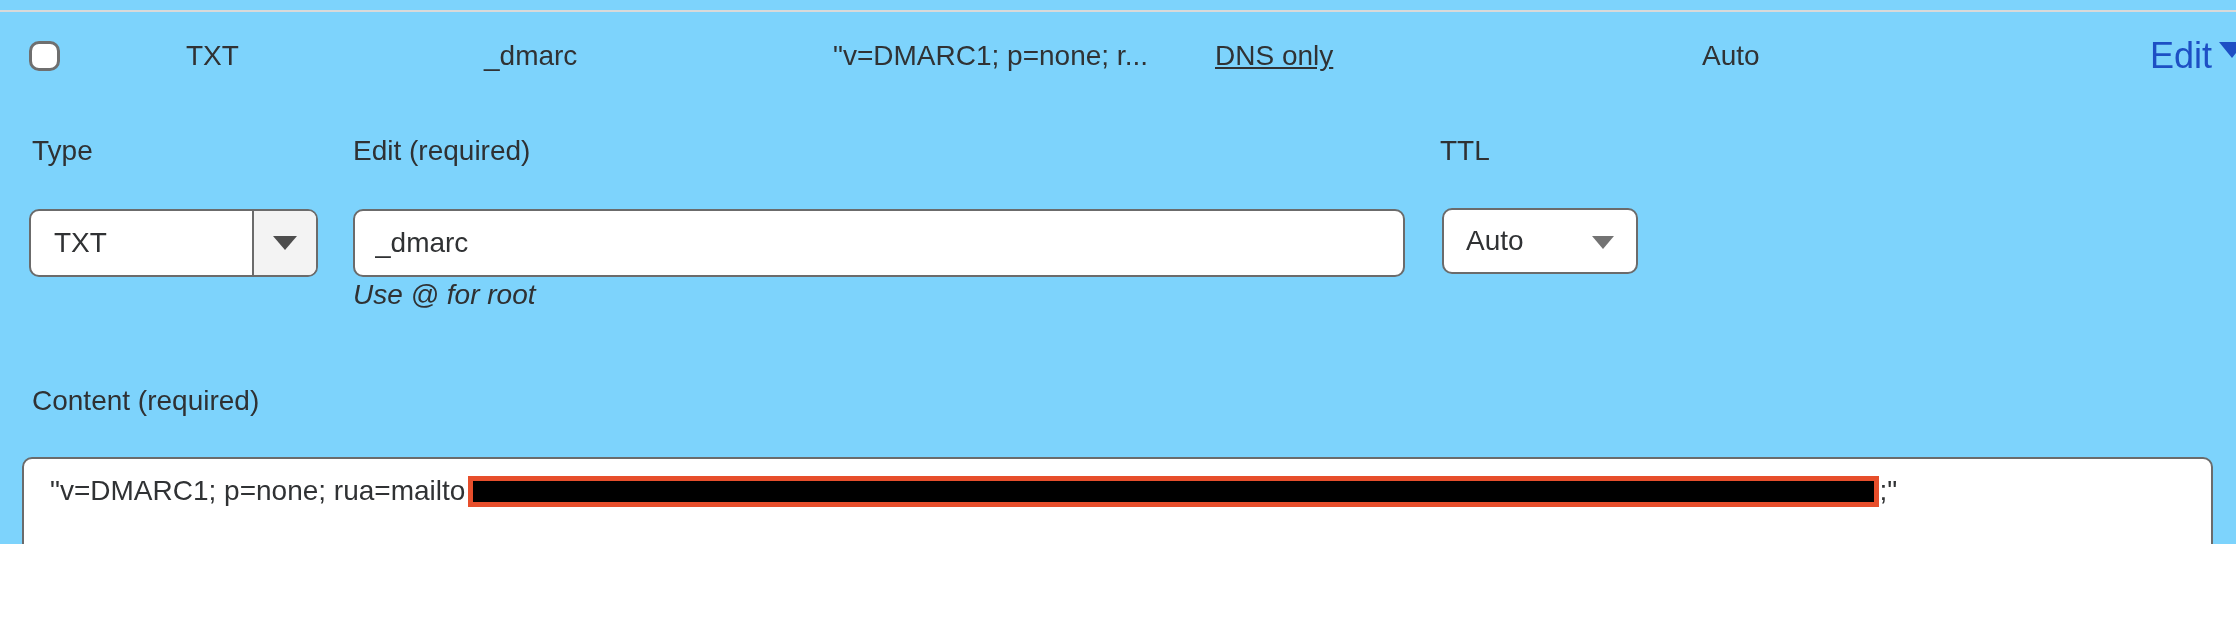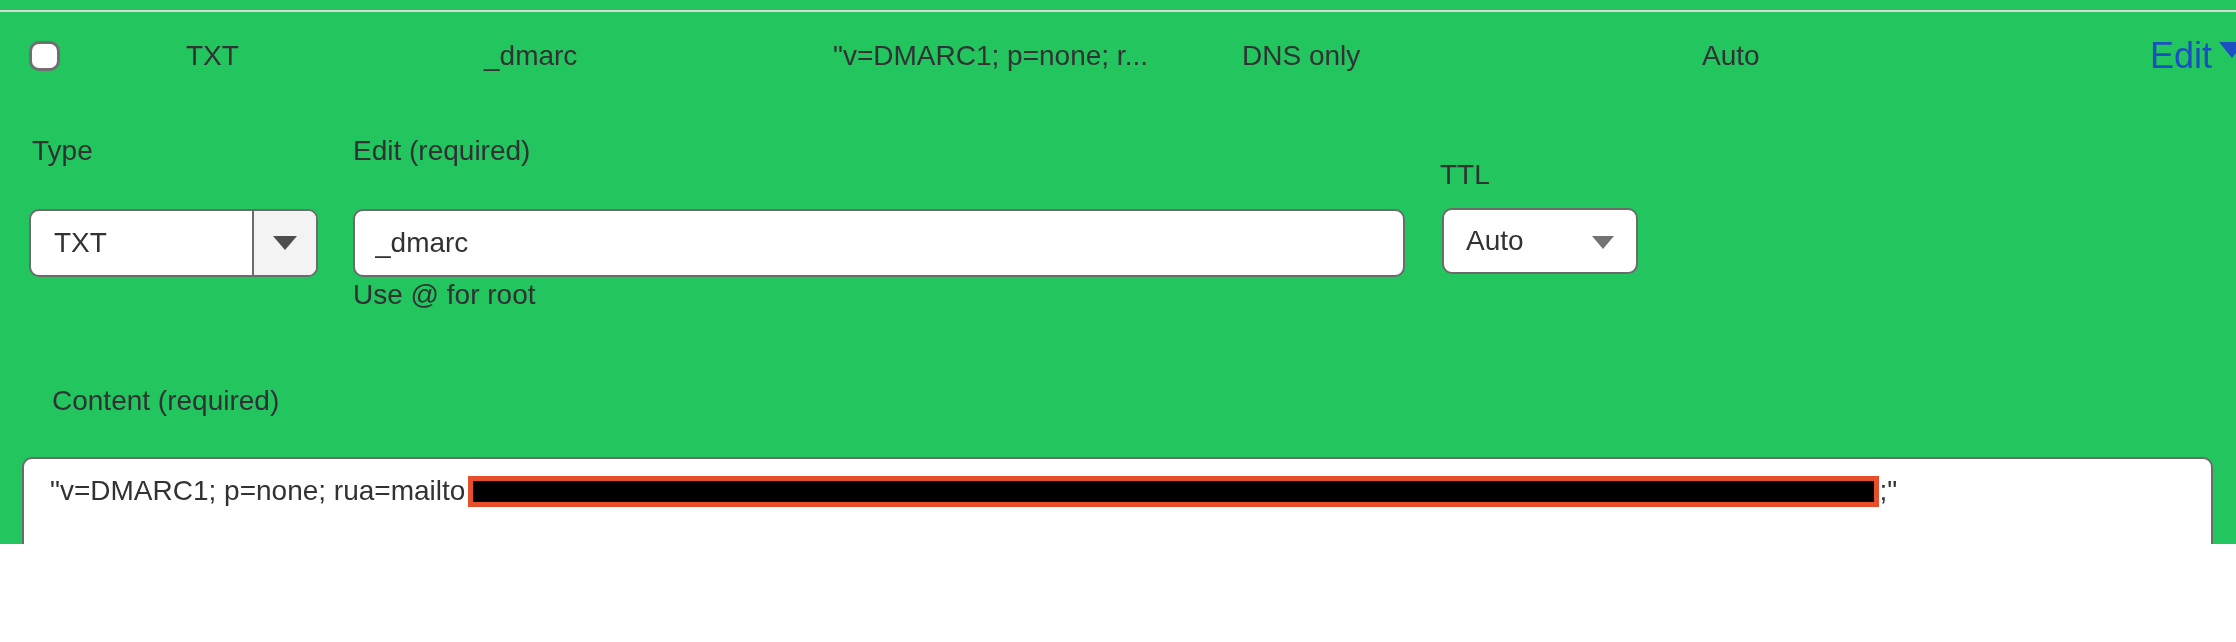--- a/index.html
+++ b/index.html
@@ -1,21 +1,21 @@
 <!DOCTYPE html>
 <html><head>
 <meta charset="utf-8">
 <style>
   * { box-sizing: border-box; margin: 0; padding: 0; }
   html, body { background: #ffffff; }
   .screen {
     position: relative;
     width: 2236px;
     height: 544px;
-    background: #22c55e;
+    background: #7dd3fc;
     font-family: "Liberation Sans", "DejaVu Sans", sans-serif;
     color: #303234;
     overflow: hidden;
   }
   .hline { position: absolute; height: 2px; }
   .top-line { top: 10px; left: 0; width: 2236px; background: #d9d9d9; }
   .bottom-line { top: 631px; left: 20px; width: 2216px; background: #c9c9c9; }
 
   
   .row-text {
@@ -31,21 +31,21 @@
     left: 29px; top: 41px;
     width: 31px; height: 30px;
     border: 3px solid #6f6f6f;
     border-radius: 10px;
     background: #ffffff;
     cursor: pointer;
   }
   .col-type   { left: 186px; }
   .col-name   { left: 484px; }
   .col-content{ left: 833px; }
-  .col-proxy  { left: 1242px; }
+  .col-proxy  { left: 1215px; text-decoration: underline; }
   .col-ttl    { left: 1702px; }
   .edit-link {
     position: absolute;
     left: 2150px; top: 38px;
     display: flex; align-items: flex-start; gap: 7px;
     font-size: 36px; line-height: 36px;
     color: #1d4fc4;
     cursor: pointer;
     text-decoration: none;
   }
@@ -62,22 +62,22 @@
     position: absolute;
     top: 134px;
     font-size: 28px;
     line-height: 34px;
     color: #2f3133;
     white-space: nowrap;
     text-align: right;
   }
   .label-type { left: 32px; }
   .label-name { left: 353px; }
-  .label-ttl  { left: 1440px; margin-top: 24px; }
-  .label-content { top: 384px; left: 32px; margin-left: 20px; }
+  .label-ttl  { left: 1440px; }
+  .label-content { top: 384px; left: 32px; }
 
   
   .control {
     position: absolute;
     border: 2px solid #6b6b6b;
     border-radius: 10px;
     background: #ffffff;
     display: flex;
     align-items: center;
     font-size: 28px;
@@ -110,20 +110,21 @@
     color: #303234;
     padding: 0 0 0 20px;
     outline: none;
   }
   .name-helper {
     position: absolute;
     left: 353px; top: 278px;
     font-size: 28px; line-height: 34px;
     color: #2f3133;
     white-space: nowrap;
+    font-style: italic;
   }
   .ttl-select { left: 1442px; top: 208px; width: 196px; height: 66px; padding-left: 22px; cursor: pointer; }
   .ttl-arrow {
     position: absolute;
     right: 22px; top: 50%;
     margin-top: -5px;
     width: 0; height: 0;
     border-left: 11px solid transparent;
     border-right: 11px solid transparent;
     border-top: 13px solid #737373;

